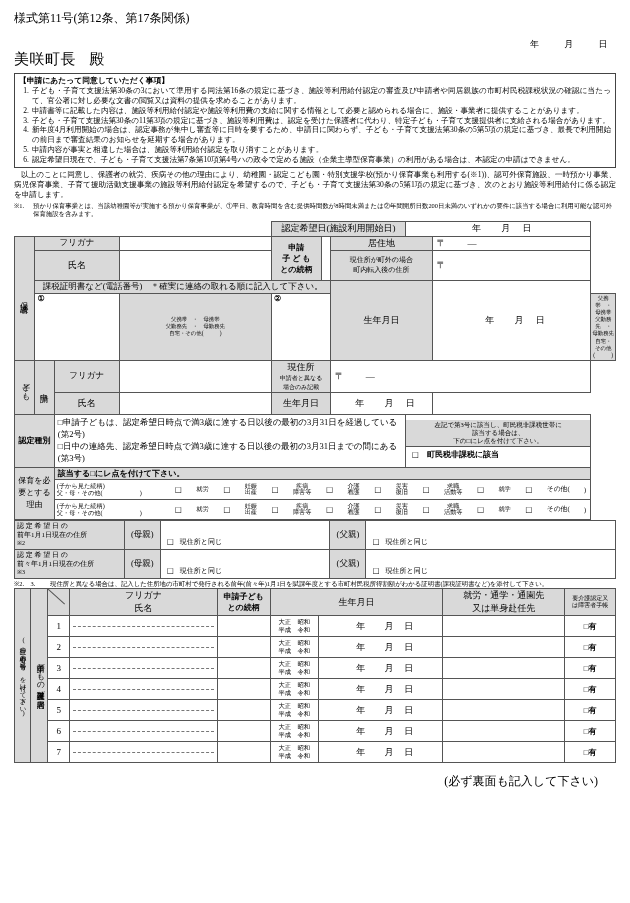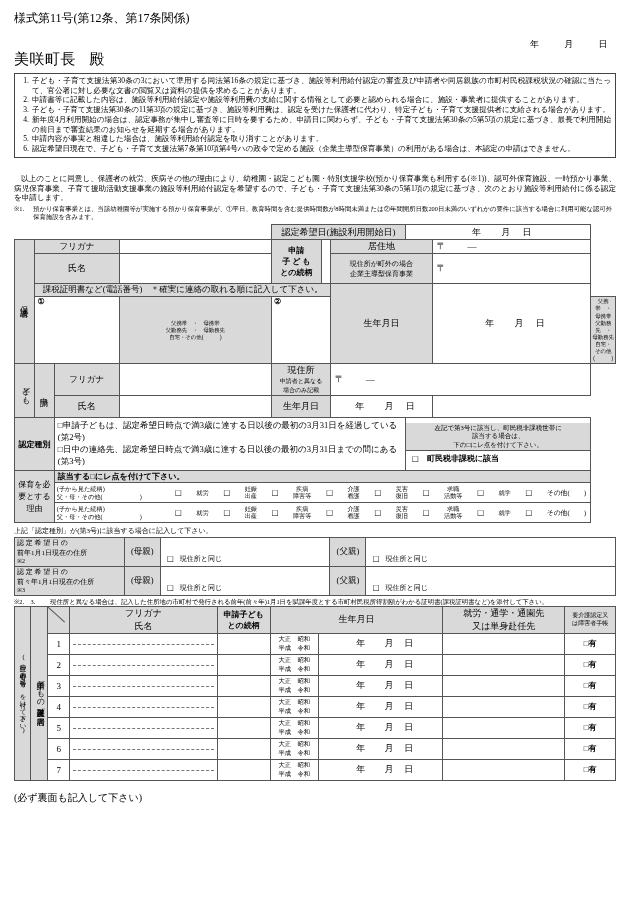--- a/index.html
+++ b/index.html
@@ -35,21 +35,21 @@
   .consent-box {
     border: 1px solid #444; margin-top: 4px; padding: 2px 4px 3px 4px;
     font-size: 7.6px; line-height: 1.28;
   }
   .consent-title { font-weight: bold; font-size: 7.8px; margin-bottom: 0.5px; }
   .consent-item { display: flex; margin-bottom: 0px; }
   .consent-item .num { width: 13px; flex: 0 0 13px; text-align: right; padding-right: 3px; }
   .consent-item .txt { flex: 1; text-align: justify; }
 
   .para {
-    font-size: 7.6px; line-height: 1.3; margin-top: 16px;
+    font-size: 7.6px; line-height: 1.3; margin-top: 2px;
     text-align: justify; text-indent: 7px;
   }
   .note-small {
     font-size: 6.4px; line-height: 1.25; margin-top: 2px;
     display: flex;
   }
   .note-small .mk { flex: 0 0 19px; }
   .note-small .bd { flex: 1; }
 
   
@@ -87,21 +87,21 @@
   .tel-sub { font-size: 5.4px; line-height: 1.32; text-align: center; letter-spacing: 0px; }
 
   .reason-row { font-size: 6.2px; }
   .reason-lbl { display: inline-block; text-align: center; line-height: 1.1; }
 
   .secnote { font-size: 7px; margin: 2.5px 0 1.5px 0; }
   .secnote2 { font-size: 6.4px; line-height: 1.25; margin-top: 1.5px; display: flex; }
   .secnote2 .mk { flex: 0 0 36px; }
   .secnote2 .bd { flex: 1; text-align: justify; }
 
-  .footer-note { text-align: left; font-size: 10px; margin-top: 10px; padding-right: 18px; }
+  .footer-note { text-align: right; font-size: 12px; margin-top: 10px; padding-right: 18px; }
 
   .era { font-size: 6.3px; line-height: 1.35; text-align: center; letter-spacing: 0px; }
   .slashcell { position: relative; overflow: hidden; }
   .slashcell::after {
     content: ""; position: absolute; left: -6px; top: -6px;
     width: 150%; height: 150%;
     border-top: 1px solid #555;
     transform: rotate(42deg); transform-origin: left top;
   }
 </style>
@@ -118,20 +118,21 @@
     <span class="d">日</span>
   </div>
 
 
   <div class="addressee">
     <span>美咲町長</span>
     <span class="hon">殿</span>
   </div>
 
   <div class="consent-box">
+    <div class="consent-title">【申請にあたって同意していただく事項】</div>
     <div class="consent-item">
       <div class="num">1.</div>
       <div class="txt">子ども・子育て支援法第30条の3において準用する同法第16条の規定に基づき、施設等利用給付認定の審査及び申請者や同居親族の市町村民税課税状況の確認に当たって、官公署に対し必要な文書の閲覧又は資料の提供を求めることがあります。</div>
     </div>
     <div class="consent-item">
       <div class="num">2.</div>
       <div class="txt">申請書等に記載した内容は、施設等利用給付認定や施設等利用費の支給に関する情報として必要と認められる場合に、施設・事業者に提供することがあります。</div>
     </div>
     <div class="consent-item">
       <div class="num">3.</div>
@@ -197,21 +198,21 @@
         <span>〒</span>
         <span class="dash">—</span>
       </td>
     </tr>
 
     <tr>
       <td class="sh f9" colspan="2" style="height:30px">氏名</td>
       <td></td>
       <td class="sh f7" colspan="2">
         <div>現住所が町外の場合</div>
-        <div>企業主導型保育事業</div>
+        <div>町内転入後の住所</div>
       </td>
       <td class="postal">
         <span>〒</span>
       </td>
     </tr>
 
     <tr>
       <td class="sh f85 dashb" colspan="5" style="height:13px">課税証明書など(電話番号)　＊確実に連絡の取れる順に記入して下さい。</td>
       <td class="sh f9" colspan="2" rowspan="2">生年月日</td>
       <td class="c f9 ymd" rowspan="2">
@@ -389,21 +390,20 @@
             <span class="cb">□</span>
             <span style="font-size:6.8px">その他(</span>
             <span style="font-size:6.8px">)</span>
           </div>
         </div>
       </td>
     </tr>
   </tbody>
     </table>
 
-  <div class="secnote">上記「認定種別」が(第3号)に該当する場合に記入して下さい。</div>
 
   <table>
     <colgroup>
       <col style="width:110px">
       <col style="width:36px">
       <col style="width:170px">
       <col style="width:36px">
       <col style="width:250px">
     </colgroup>
     <tbody>

